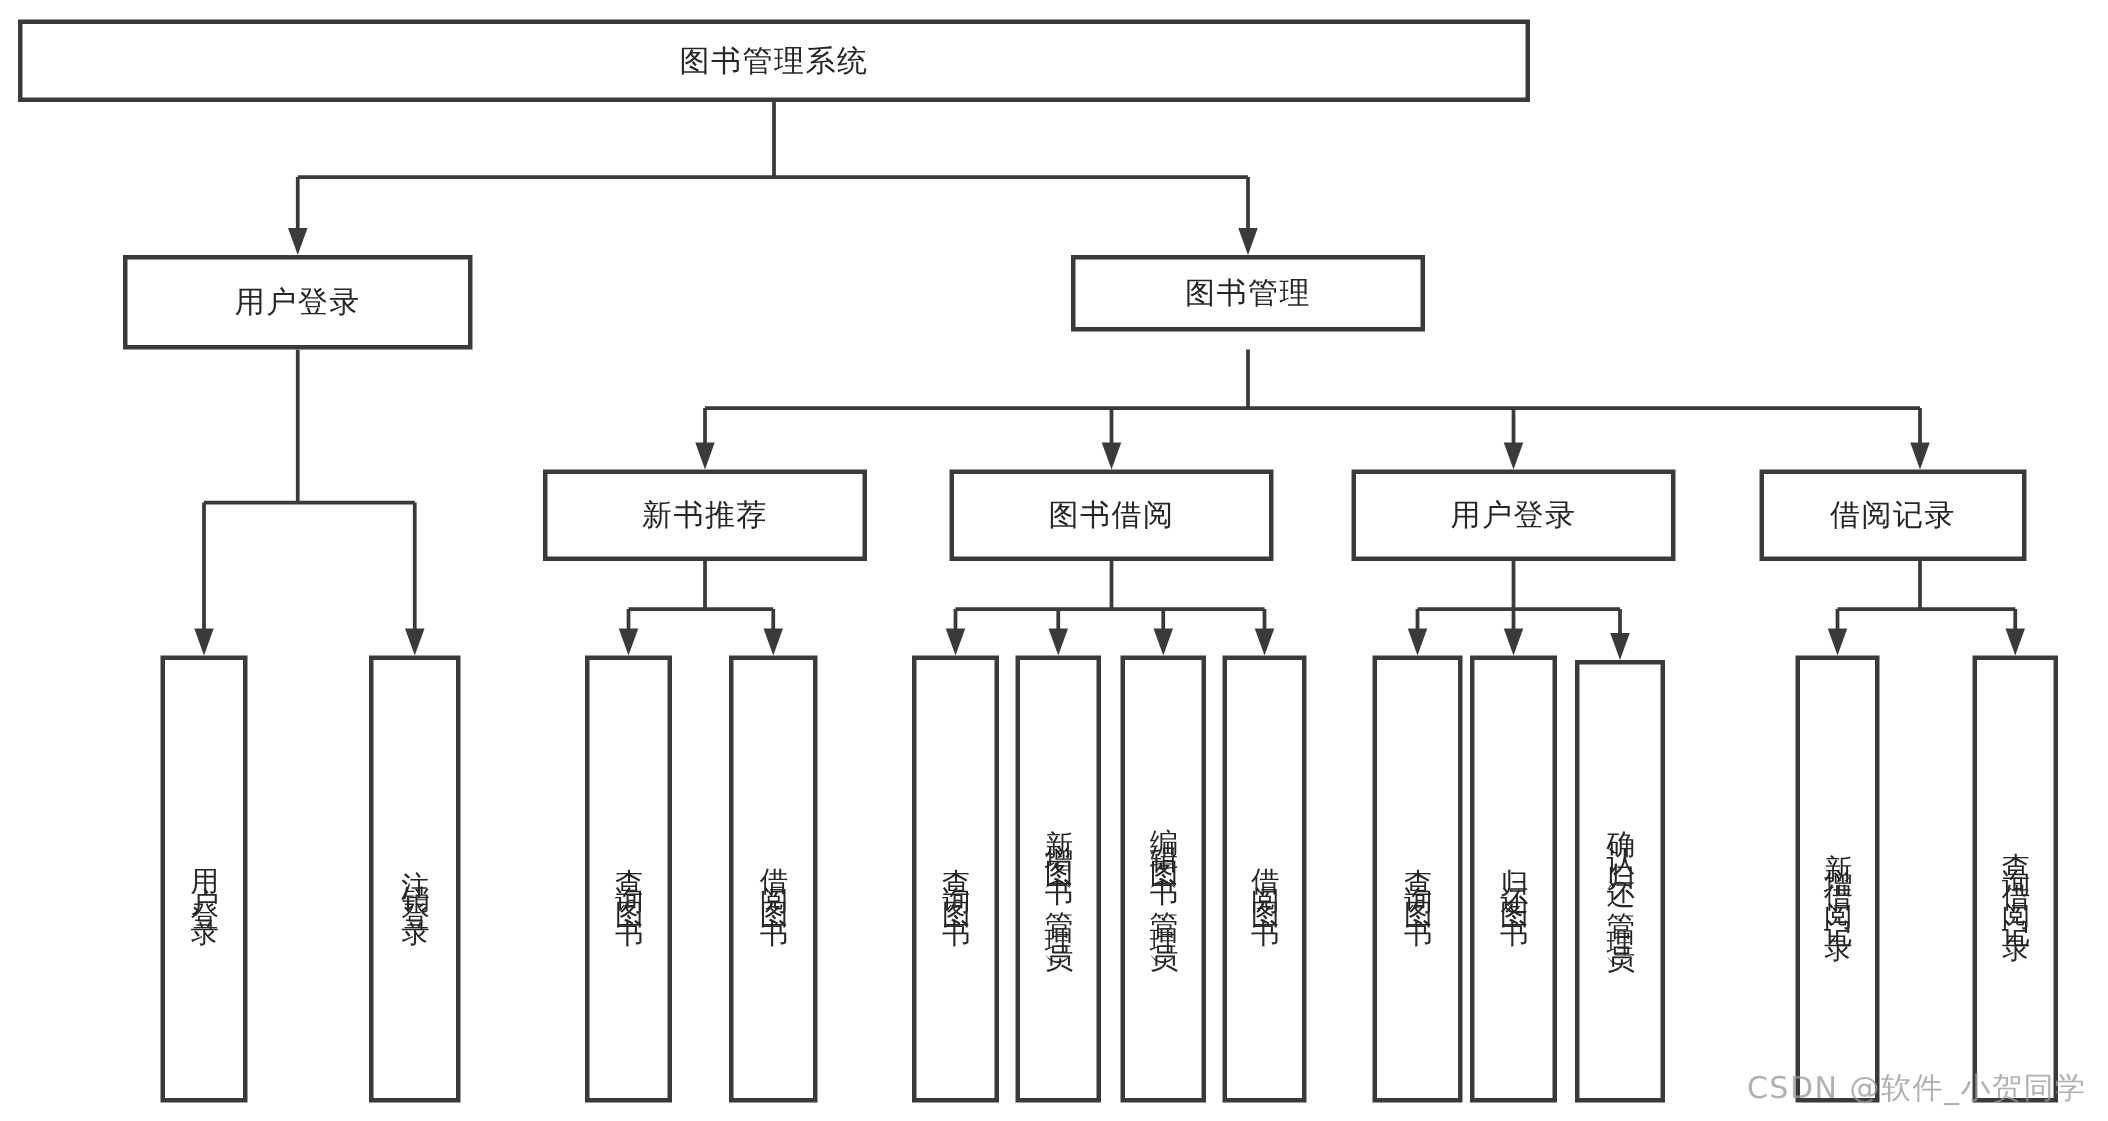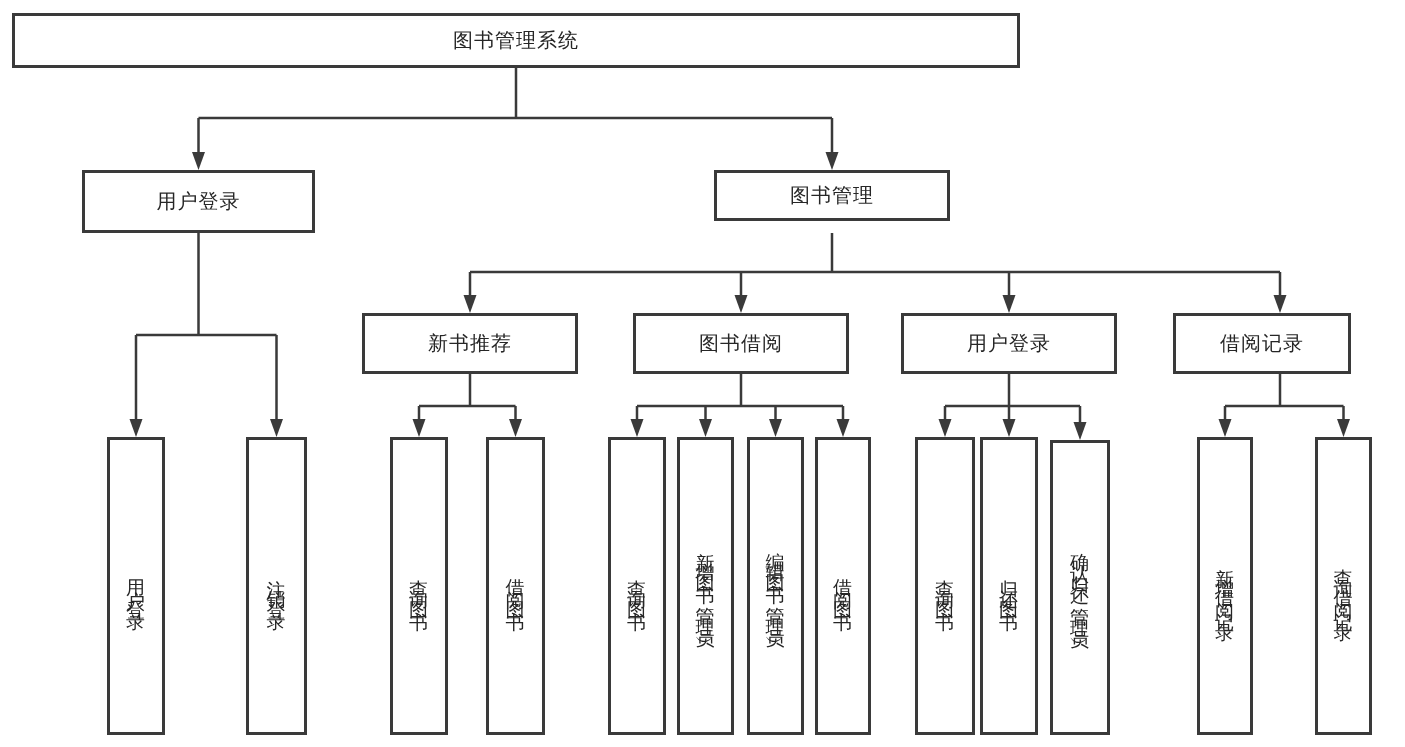--- a/index.html
+++ b/index.html
@@ -112,14 +112,15 @@
   <div class="node v" style="left:747px;top:437px;width:57px;height:298px;">编辑图书（管理员）</div>
   <div class="node v" style="left:815px;top:437px;width:56px;height:298px;">借阅图书</div>
 
   <div class="node v" style="left:915px;top:437px;width:60px;height:298px;">查询图书</div>
   <div class="node v" style="left:980px;top:437px;width:58px;height:298px;">归还图书</div>
   <div class="node v" style="left:1050px;top:440px;width:60px;height:295px;">确认归还（管理员）</div>
 
   <div class="node v" style="left:1197px;top:437px;width:56px;height:298px;">新增借阅记录</div>
   <div class="node v" style="left:1315px;top:437px;width:57px;height:298px;">查询借阅记录</div>
 
+  <div class="watermark">CSDN @软件_小贺同学</div>
 
 </div>
 
 </body></html>

